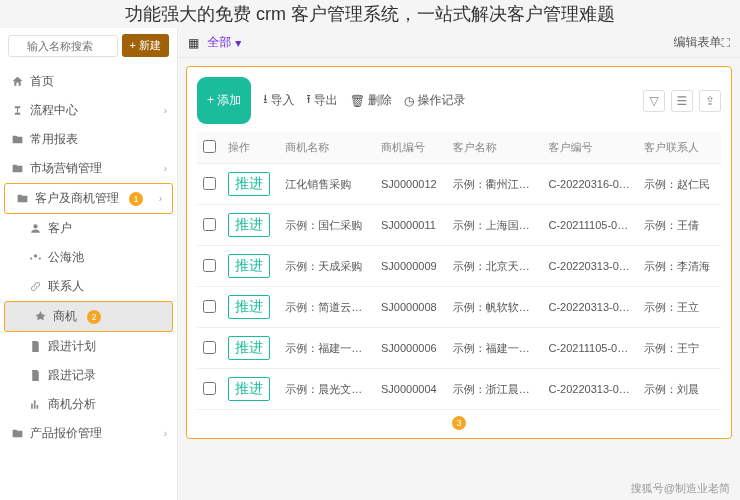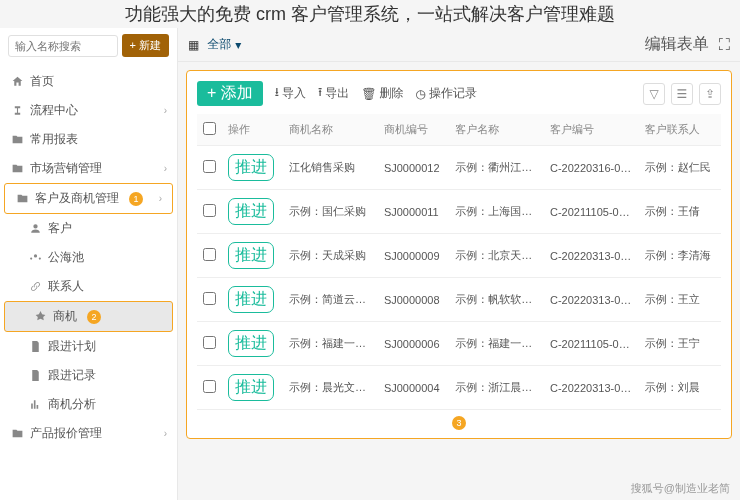--- a/index.html
+++ b/index.html
@@ -1,46 +1,46 @@
 <!DOCTYPE html>
 <html><head>
 <meta charset="utf-8">
 <style>
 *{margin:0;padding:0;box-sizing:border-box;font-family:-apple-system,"PingFang SC","Microsoft YaHei",sans-serif}
 body{background:#f5f5f5;font-size:12px;color:#333;width:740px;height:500px;overflow:hidden;position:relative}
 .headline{position:absolute;top:2px;left:0;right:0;font-size:18px;color:#333;text-align:center;z-index:10}
 .container{display:flex;height:100%;padding-top:28px}
 .sidebar{width:178px;background:#fff;border-right:1px solid #e8e8e8;display:flex;flex-direction:column;height:100%}
 .search-row{display:flex;align-items:center;padding:6px 8px;gap:4px}
-.search-input{flex:1;border:1px solid #e0e0e0;border-radius:3px;padding:4px 6px;font-size:11px;color:#999;min-width:0}
+.search-input{flex:1;border:1px solid #e0e0e0;border-radius:3px;padding:4px 18px;font-size:11px;color:#999;min-width:0}
 .new-btn{background:#a16207;color:#fff;border:none;border-radius:3px;padding:4px 8px;font-size:11px;cursor:pointer;white-space:nowrap}
 .nav{flex:1;overflow-y:auto;padding:4px 0}
 .nav-item{display:flex;align-items:center;padding:6px 10px;cursor:pointer;color:#555;gap:6px;position:relative}
 .nav-item.sub{padding-left:28px}
 .nav-item.active-group{border:1.5px solid #f5a623;border-radius:3px;margin:0 4px}
 .nav-item.active-sub{background:#e8e8e8;border:1.5px solid #f5a623;border-radius:3px;margin:0 4px}
 .nav-icon{width:14px;height:14px;display:flex;align-items:center;justify-content:center;color:#888}
 .chev{margin-left:auto;color:#aaa;font-size:10px}
 .badge-num{display:inline-flex;width:14px;height:14px;background:#f5a623;color:#fff;border-radius:50%;align-items:center;justify-content:center;font-size:9px;margin-left:4px}
 .main{flex:1;display:flex;flex-direction:column;background:#f5f5f5}
 .top-bar{display:flex;align-items:center;padding:6px 10px;gap:8px;border-bottom:1px solid #e8e8e8}
-.top-sel{display:flex;align-items:center;gap:4px;font-size:12px;color:#0c4a6e}
-.top-right{margin-left:auto;display:flex;align-items:center;gap:10px;font-size:16px;color:#555}
+.top-sel{display:flex;align-items:center;gap:4px;font-size:12px;color:#6d28d9}
+.top-right{margin-left:auto;display:flex;align-items:center;font-size:12px;color:#555}
 .content{padding:10px;border:1.5px solid #f5a623;margin:8px;border-radius:4px;background:#fff}
 .toolbar{display:flex;align-items:center;gap:12px;padding-bottom:8px}
-.add-btn{background:#1abc9c;color:#fff;border:none;padding:2px 10px;border-radius:3px;font-size:16px;cursor:pointer}
+.add-btn{background:#1abc9c;color:#fff;border:none;padding:15px 10px;border-radius:9px;font-size:12px;cursor:pointer}
 .tb-link{color:#555;font-size:12px;cursor:pointer;display:flex;align-items:center;gap:3px}
 .tb-right{margin-left:auto;display:flex;gap:6px}
 .icon-btn{width:22px;height:22px;border:1px solid #ddd;border-radius:3px;display:flex;align-items:center;justify-content:center;cursor:pointer;color:#888;font-size:12px}
 table{width:100%;border-collapse:collapse;font-size:11px}
 th,td{padding:8px 6px;text-align:left;border-bottom:1px solid #eee;white-space:nowrap;overflow:hidden;text-overflow:ellipsis;max-width:90px}
 th{color:#888;font-weight:normal;background:#fafafa}
 td{color:#555}
 .chk{width:24px}
-.op-btn{border:1px solid #1abc9c;color:#1abc9c;background:#fff;padding:2px 6px;border-radius:7px;font-size:16px;cursor:pointer}
+.op-btn{border:1px solid #1abc9c;color:#1abc9c;background:#fff;padding:2px 6px;border-radius:2px;font-size:14px;cursor:pointer}
 .row-badge{display:inline-flex;width:14px;height:14px;background:#f5a623;color:#fff;border-radius:50%;align-items:center;justify-content:center;font-size:9px;position:absolute;left:50%;transform:translateX(-50%);bottom:-2px}
 .footer-badge{text-align:center;padding-top:6px;position:relative;height:18px}
 .watermark{position:absolute;bottom:4px;right:10px;font-size:11px;color:#999}
 svg{width:13px;height:13px;fill:currentColor}
 </style>
 </head>
 <body>
 
 <div class="headline">功能强大的免费 crm 客户管理系统，一站式解决客户管理难题</div>
 

